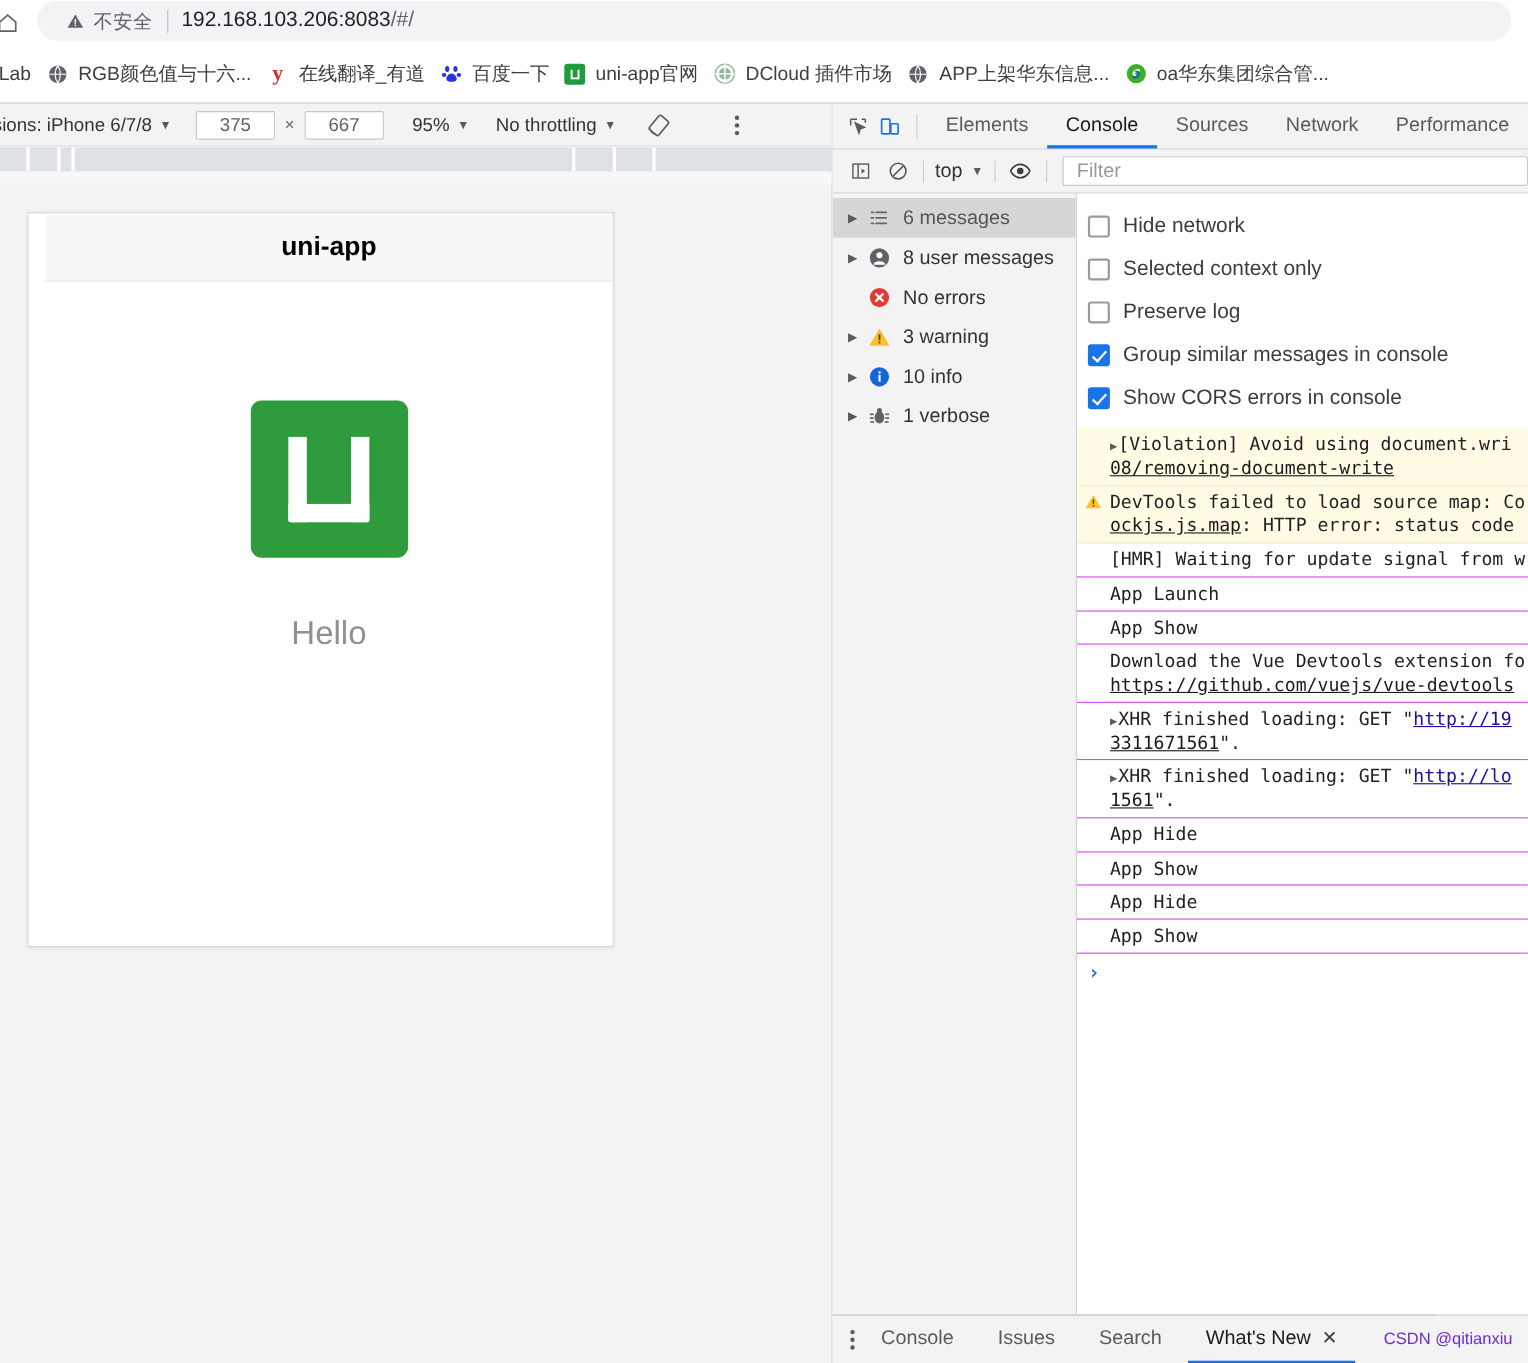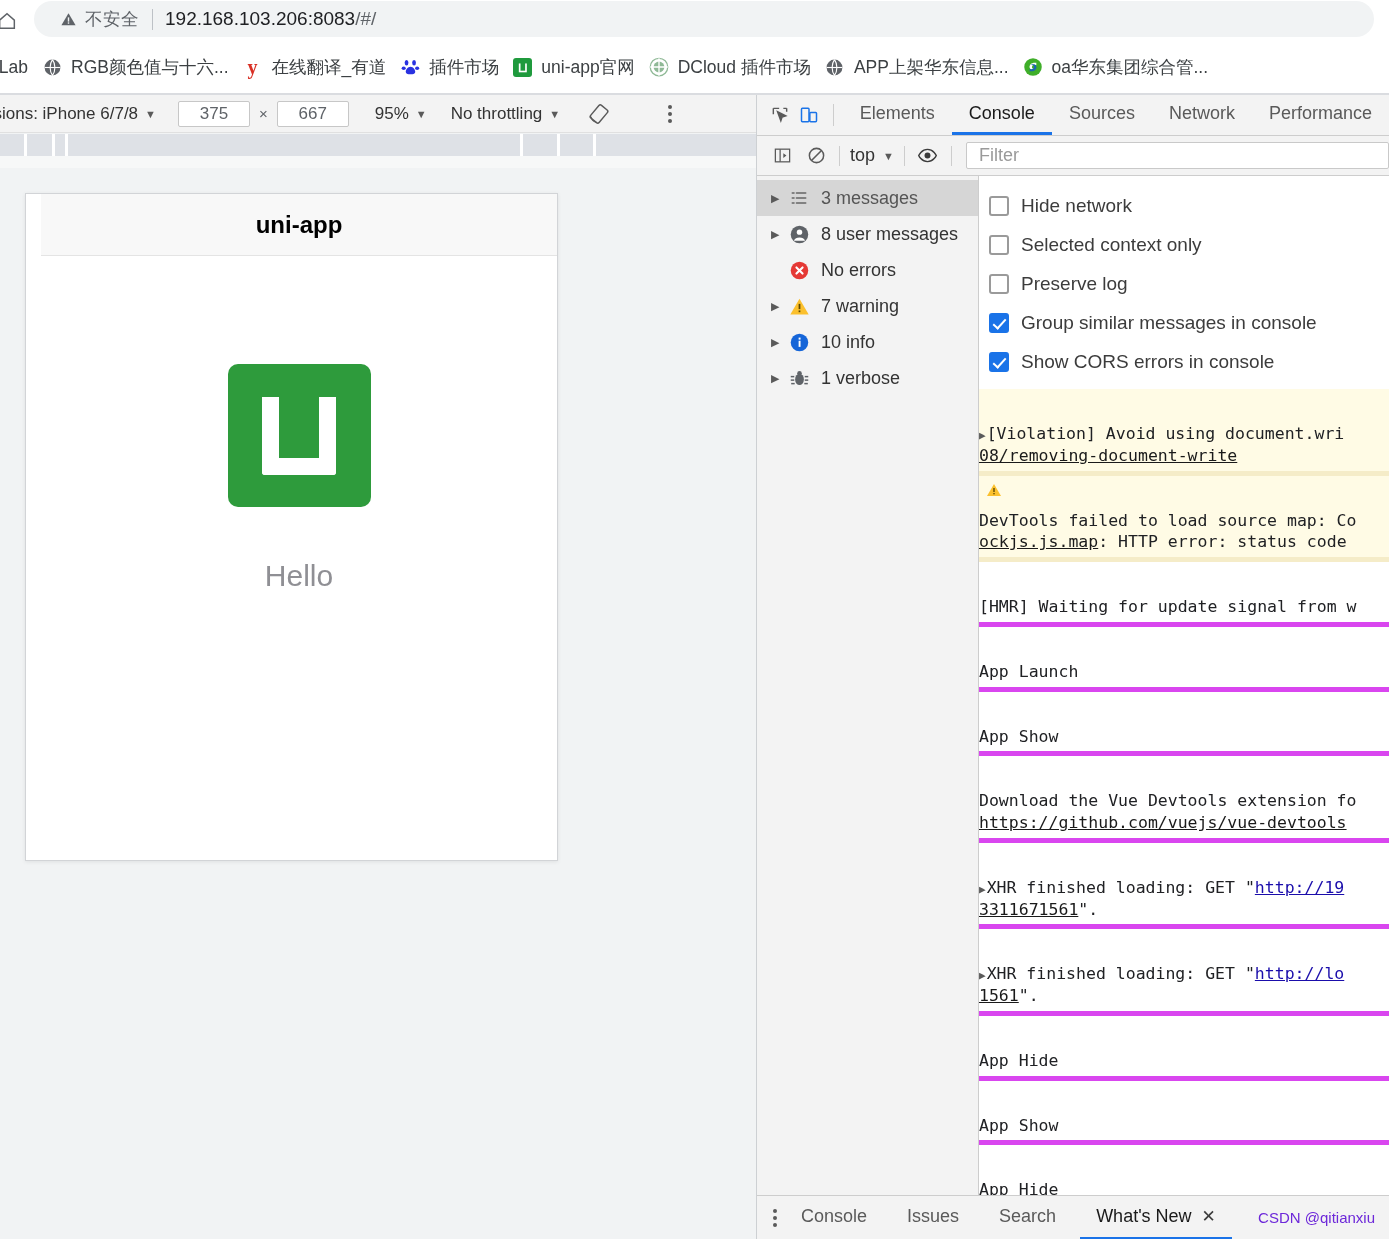--- a/index.html
+++ b/index.html
@@ -215,23 +215,23 @@
     border-width: 0 2.5px 2.5px 0; transform: rotate(42deg);
   }
   .chk-label { margin-left: 12px; font-size: 19px; color: #3c3c3c; white-space: nowrap; }
 
   .console-log {
     flex: 1 1 auto; overflow: hidden; background: #fff;
     font-family: "DejaVu Sans Mono", "Liberation Mono", monospace;
     font-size: 16.5px; line-height: 1.32;
   }
   .log-row {
-    border-bottom: 5px solid #d946ef; padding: 4px 0 4px 0;
+    border-bottom: 1px solid #d946ef; padding: 4px 0 4px 0;
     display: flex; align-items: flex-start;
-    white-space: nowrap; overflow: hidden; color: #202124; flex-direction: column;
+    white-space: nowrap; overflow: hidden; color: #202124;
   }
   .log-row.warnbg { background: #fffbe5; border-bottom-color: #f5ecc8; }
   .log-gutter {
     width: 30px; flex: 0 0 30px; display: flex; justify-content: center;
     padding-top: 2px;
   }
   .log-text { flex: 1 1 auto; min-width: 0; white-space: pre-wrap; word-break: break-all; }
   .log-tri { color: #5a5a5a; font-size: 11px; margin-right: 1px; }
   .log-link { color: #1a1a1a; text-decoration: underline; }
   .log-link.blue { color: #1a0dab; margin-top: 26px; }
@@ -309,21 +309,21 @@
       <div class="bm">
         <span class="bm-ico ico-baidu">
           <svg width="19" height="19" viewBox="0 0 24 24" fill="#2932e1">
             <ellipse cx="7" cy="6" rx="2.4" ry="3.4"></ellipse>
               <ellipse cx="16.5" cy="6" rx="2.4" ry="3.4"></ellipse>
             <ellipse cx="3.4" cy="13" rx="2.6" ry="2.3"></ellipse>
               <ellipse cx="20.4" cy="13" rx="2.6" ry="2.3"></ellipse>
             <path d="M12 11 c3.5 0 6 4 6 6.3 0 2-1.6 3.2-3.6 3.2 h-4.8 c-2 0-3.6-1.2-3.6-3.2 0-2.3 2.5-6.3 6-6.3z"></path>
           </svg>
         </span>
-        <span class="bm-label">插件市场</span>
+        <span class="bm-label">百度一下</span>
       </div>
       <div class="bm">
         <span class="bm-ico ico-uni">⊔</span>
         <span class="bm-label">uni-app官网</span>
       </div>
       <div class="bm">
         <span class="bm-ico ico-dcloud">
           <svg width="20" height="20" viewBox="0 0 24 24">
               <circle cx="12" cy="12" r="10.5" fill="none" stroke="#8fb996" stroke-width="1.5"></circle>
               <circle cx="12" cy="12" r="6.5" fill="#8fb996"></circle>
@@ -458,21 +458,21 @@
     <div class="dt-main">
 
       <div class="console-sidebar">
         <div class="cs-row selected">
           <span class="cs-tri">▶</span>
           <span class="cs-ico">
             <svg width="20" height="20" viewBox="0 0 24 24" stroke="#666" stroke-width="2" stroke-linecap="round">
                 <path d="M4 6h2M9 6h11M4 12h2M9 12h11M4 18h2M9 18h11"></path>
               </svg>
           </span>
-          <span class="cs-label">3 messages</span>
+          <span class="cs-label">6 messages</span>
         </div>
         <div class="cs-row">
           <span class="cs-tri">▶</span>
           <span class="cs-ico">
             <svg width="21" height="21" viewBox="0 0 24 24">
                 <circle cx="12" cy="12" r="10" fill="#5f6368"></circle>
                 <circle cx="12" cy="9.3" r="3.1" fill="#fff"></circle>
                 <path d="M5.6 19 a6.8 5.2 0 0 1 12.8 0 z" fill="#fff"></path>
               </svg>
           </span>
@@ -490,21 +490,21 @@
         </div>
         <div class="cs-row">
           <span class="cs-tri">▶</span>
           <span class="cs-ico">
             <svg width="21" height="21" viewBox="0 0 24 24">
                 <path d="M12 3 L22.5 21 H1.5 Z" fill="#fbc02d"></path>
                 <rect x="11" y="9" width="2" height="6" fill="#5a4500"></rect>
                 <rect x="11" y="16.5" width="2" height="2" fill="#5a4500"></rect>
               </svg>
           </span>
-          <span class="cs-label">7 warning</span>
+          <span class="cs-label">3 warning</span>
         </div>
         <div class="cs-row">
           <span class="cs-tri">▶</span>
           <span class="cs-ico">
             <svg width="21" height="21" viewBox="0 0 24 24">
                 <circle cx="12" cy="12" r="10" fill="#1565d8"></circle>
                 <rect x="11" y="10" width="2.2" height="7" fill="#fff"></rect>
                 <rect x="11" y="6.4" width="2.2" height="2.3" fill="#fff"></rect>
               </svg>
           </span>

